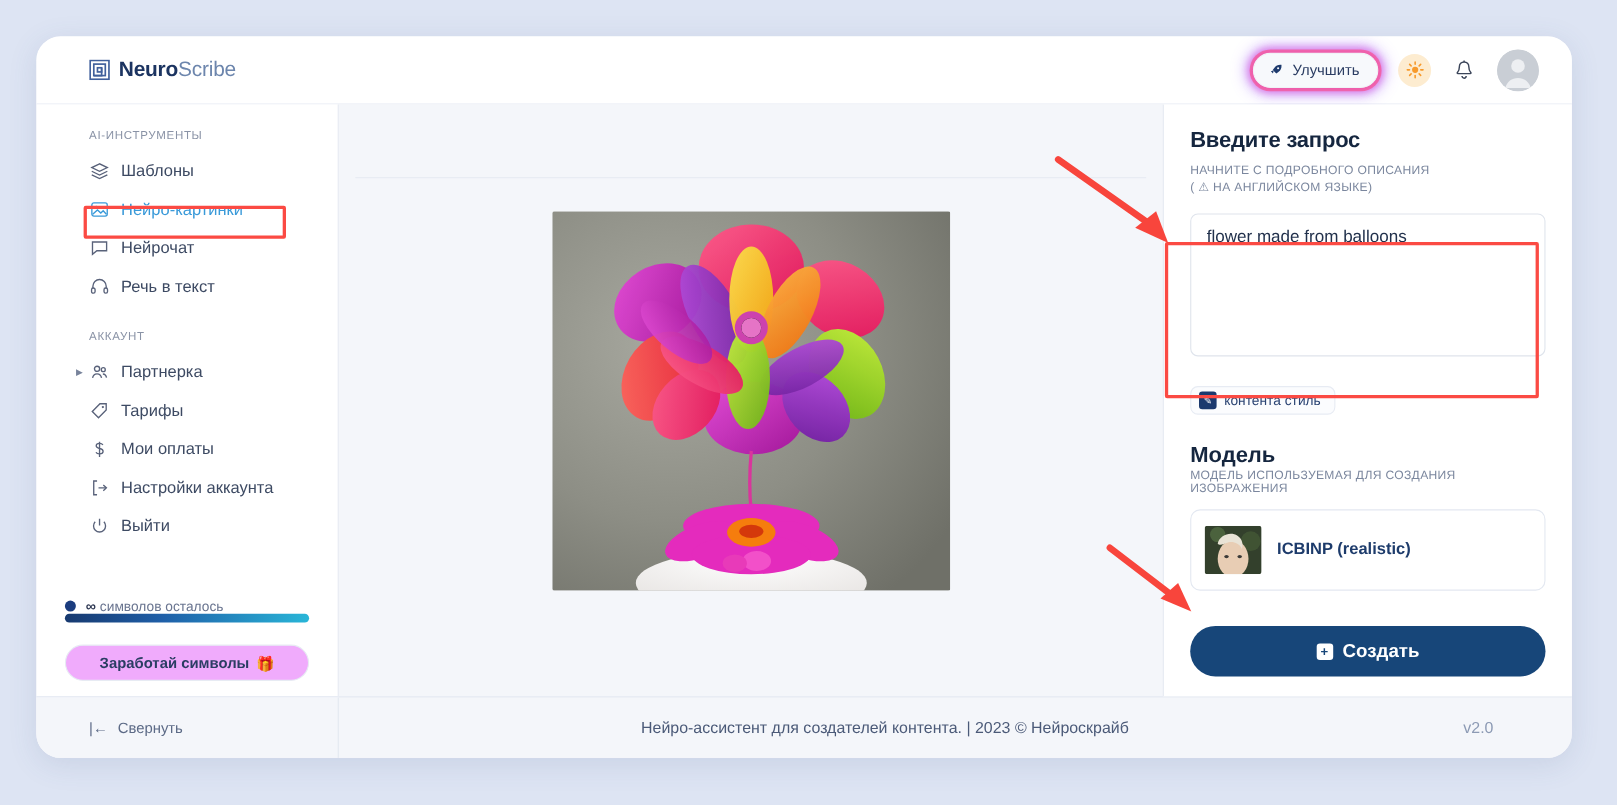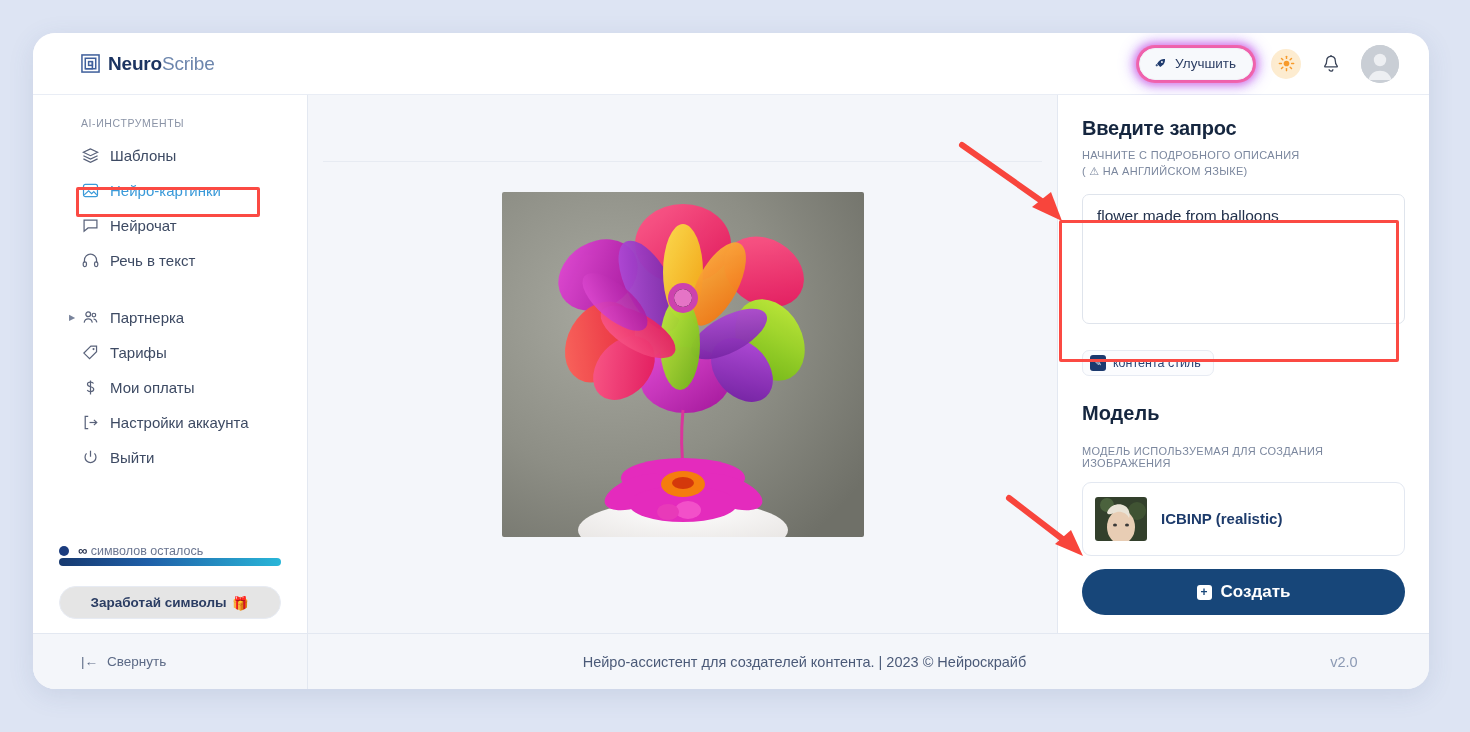--- a/index.html
+++ b/index.html
@@ -106,21 +106,21 @@
   .meter-text { font-size: 12.5px; color: #6a7governance; }
   .meter-text { font-size: 12.5px; color: #6a7590; }
   .meter-text b { color: #2b3550; font-size: 13px; }
   .meter-bar {
     height: 8px; border-radius: 5px;
     background: linear-gradient(90deg, #17396f 0%, #1f5fa8 40%, #29b6d8 100%);
   }
   .earn-btn {
     margin: 20px 0 0 0;
     height: 33px; border-radius: 17px;
-    background: #e5e5e5; border: 1px solid #e7ebf3;
+    background: #f0abfc; border: 1px solid #e7ebf3;
     display: flex; align-items: center; justify-content: center; gap: 6px;
     font-size: 13.5px; font-weight: bold; color: #2b3d63; cursor: pointer;
   }
 
   
   .center {
     flex: 1; min-width: 0;
     background: #f4f6fa;
     display: flex; flex-direction: column; align-items: center;
     padding-top: 66px;
@@ -164,21 +164,21 @@
     border: 1px solid #e7ebf3; border-radius: 7px;
     background: #fbfcfe; cursor: pointer;
     font-size: 12.5px; color: #2b4473;
   }
   .style-btn .sq {
     width: 16px; height: 16px; border-radius: 3px; background: #1c3a6e;
     display: flex; align-items: center; justify-content: center;
     color: #fff; font-size: 9px;
   }
   .m-title { margin-top: 26px; font-size: 20px; font-weight: bold; color: #15263f; }
-  .m-sub { font-size: 11px; letter-spacing: 0.3px; color: #7b879e; margin-top: 20px; text-transform: uppercase; }
+  .m-sub { font-size: 11px; letter-spacing: 0.3px; color: #7b879e; margin-top: 0; text-transform: uppercase; }
   .model-card {
     margin-top: 13px; height: 74px;
     border: 1px solid #e3e8f1; border-radius: 9px;
     display: flex; align-items: center; gap: 14px;
     padding: 14px 12px; cursor: pointer; overflow: hidden;
   }
   .model-thumb { width: 52px; height: 44px; border-radius: 3px; overflow: hidden; flex: none; }
   .model-name { font-size: 15px; font-weight: bold; color: #1d3b6b; white-space: nowrap; }
 
   .create-btn {
@@ -321,20 +321,21 @@
             <svg width="17" height="17" viewBox="0 0 18 18">
                 <path d="M2.6 11V8.6A6.4 6.4 0 0 1 9 2.2a6.4 6.4 0 0 1 6.4 6.4V11" fill="none" stroke="#59627a" stroke-width="1.3"></path>
                 <rect x="1.3" y="10.4" width="3.4" height="5" rx="1.6" fill="none" stroke="#59627a" stroke-width="1.3"></rect>
                 <rect x="13.3" y="10.4" width="3.4" height="5" rx="1.6" fill="none" stroke="#59627a" stroke-width="1.3"></rect>
               </svg>
           </span>
           <span>Речь в текст</span>
         </div>
 
         <div class="gap-sm"></div>
+        <div class="side-label">АККАУНТ</div>
 
         <div class="nav-item">
           <span class="caret">▶</span>
           <span class="ic">
             <svg width="17" height="17" viewBox="0 0 18 18">
                 <circle cx="6.6" cy="5.6" r="2.5" fill="none" stroke="#59627a" stroke-width="1.3"></circle>
                 <circle cx="12.6" cy="6.4" r="1.9" fill="none" stroke="#59627a" stroke-width="1.3"></circle>
                 <path d="M2.3 14.4c.4-2.6 2.1-4 4.3-4s3.9 1.4 4.3 4" fill="none" stroke="#59627a" stroke-width="1.3"></path>
                 <path d="M12.2 10.6c1.9.1 3.1 1.3 3.5 3.5" fill="none" stroke="#59627a" stroke-width="1.3"></path>
               </svg>

